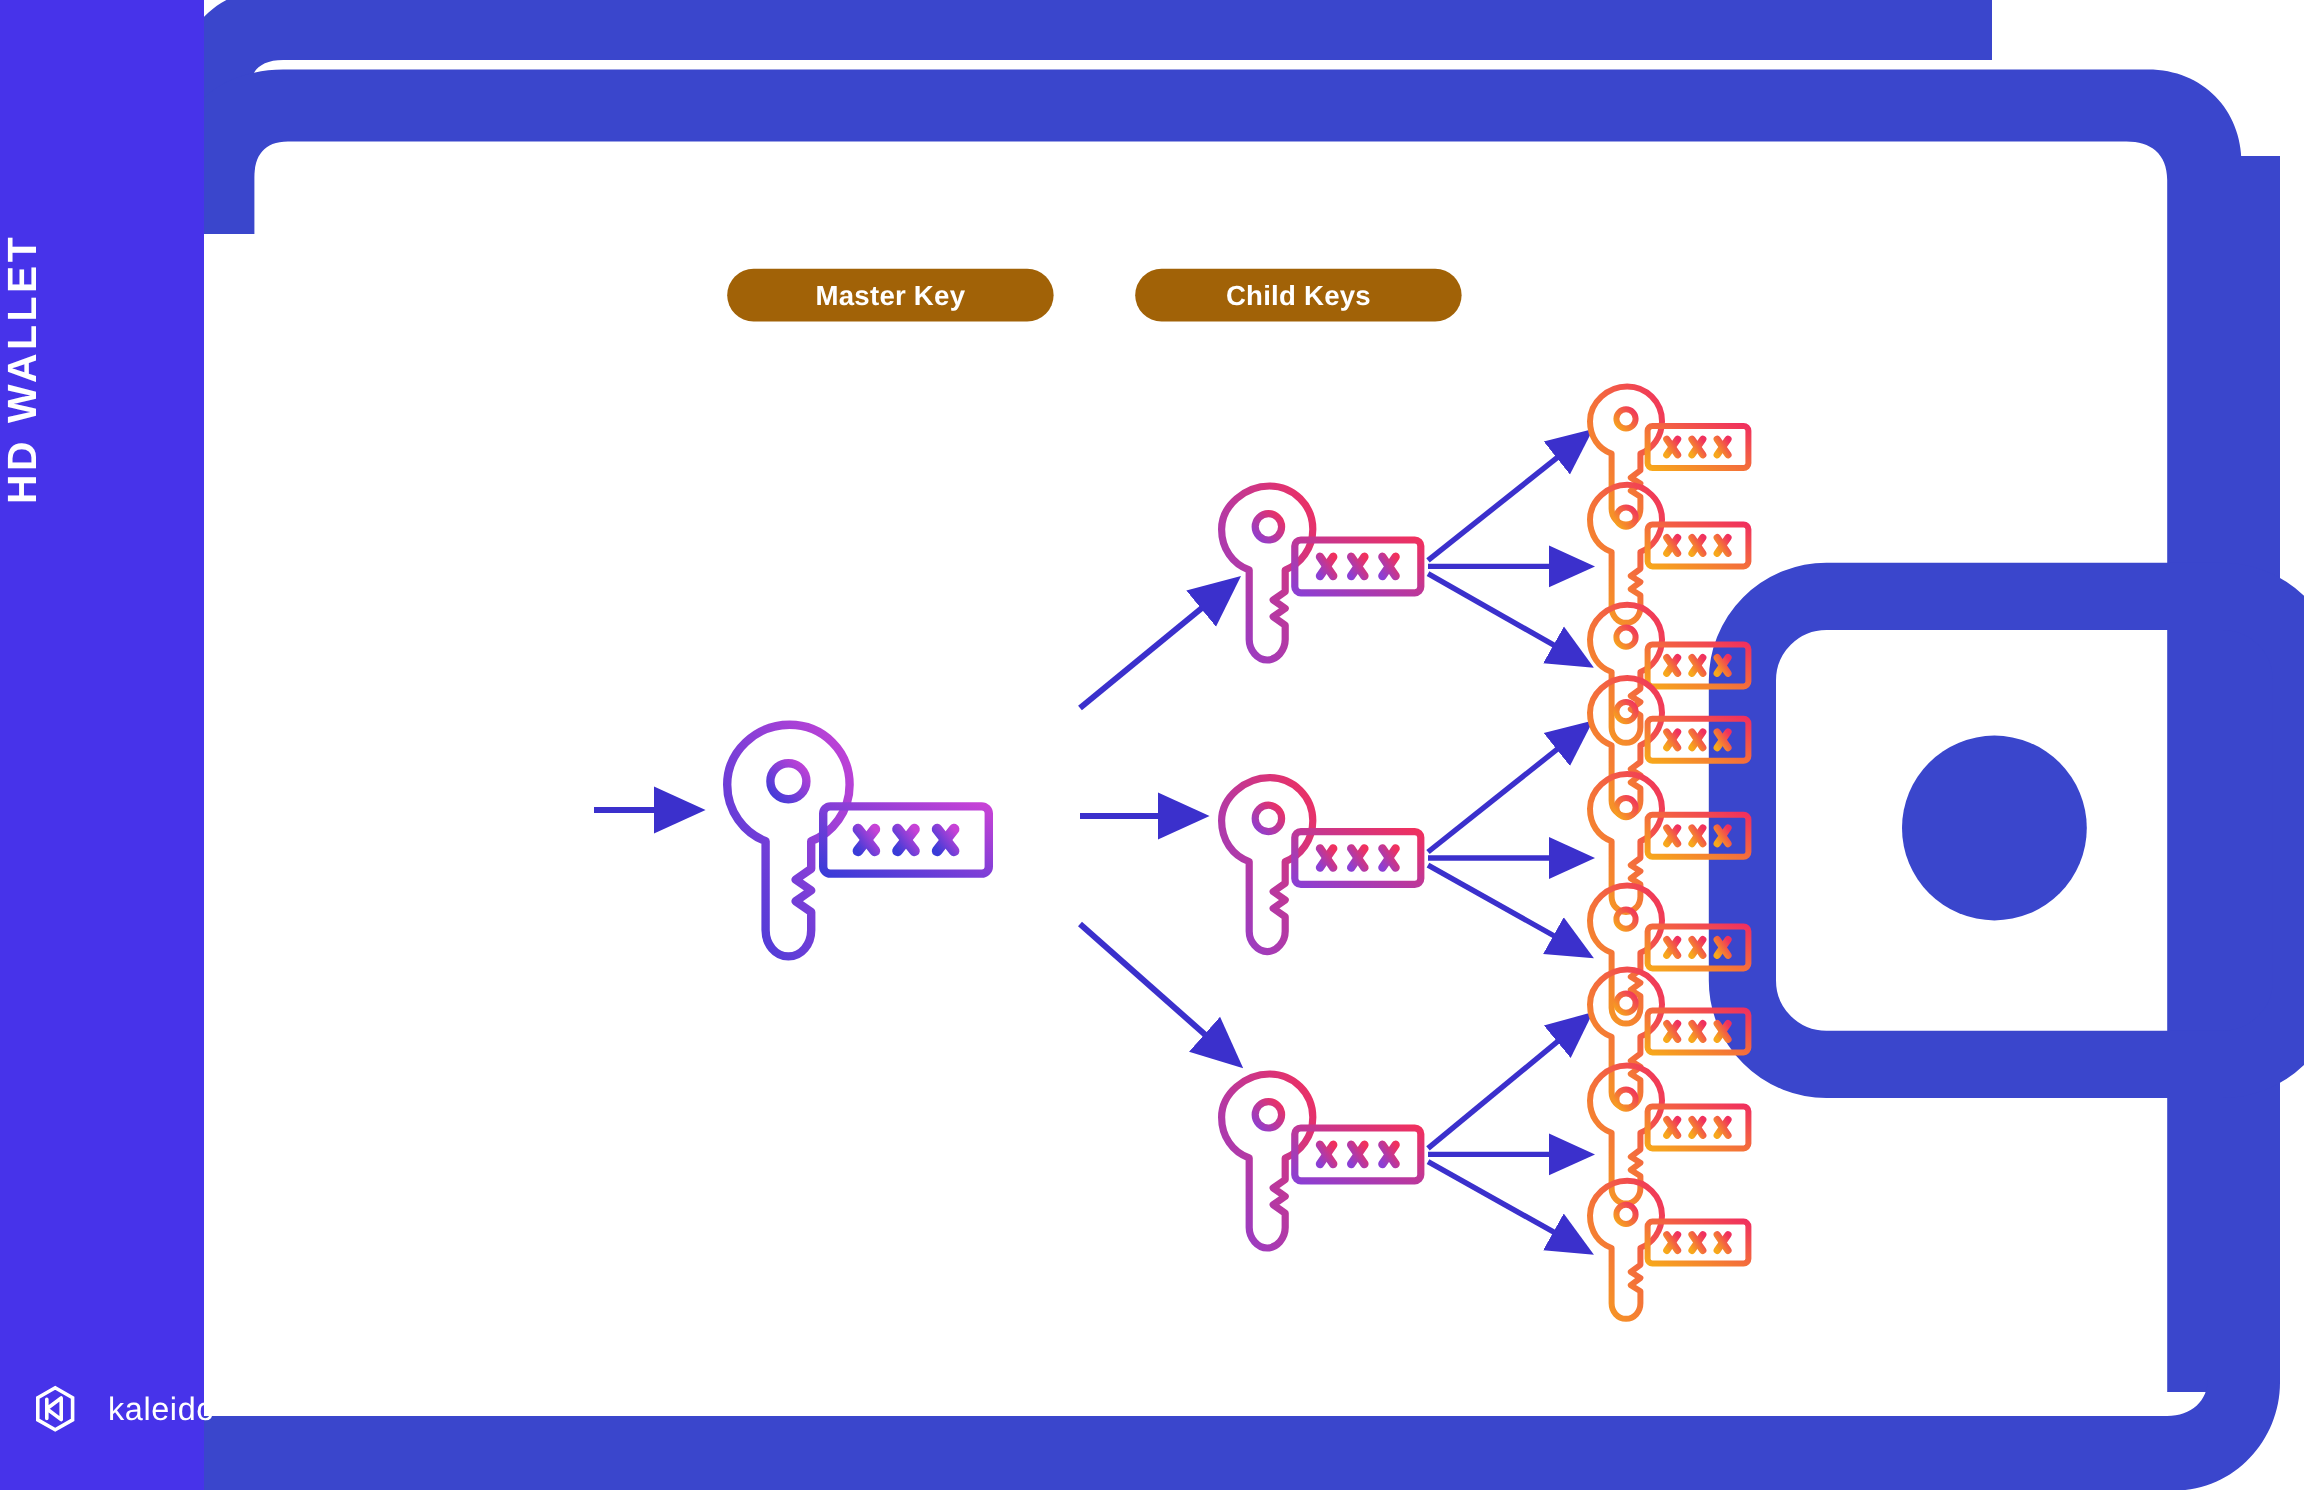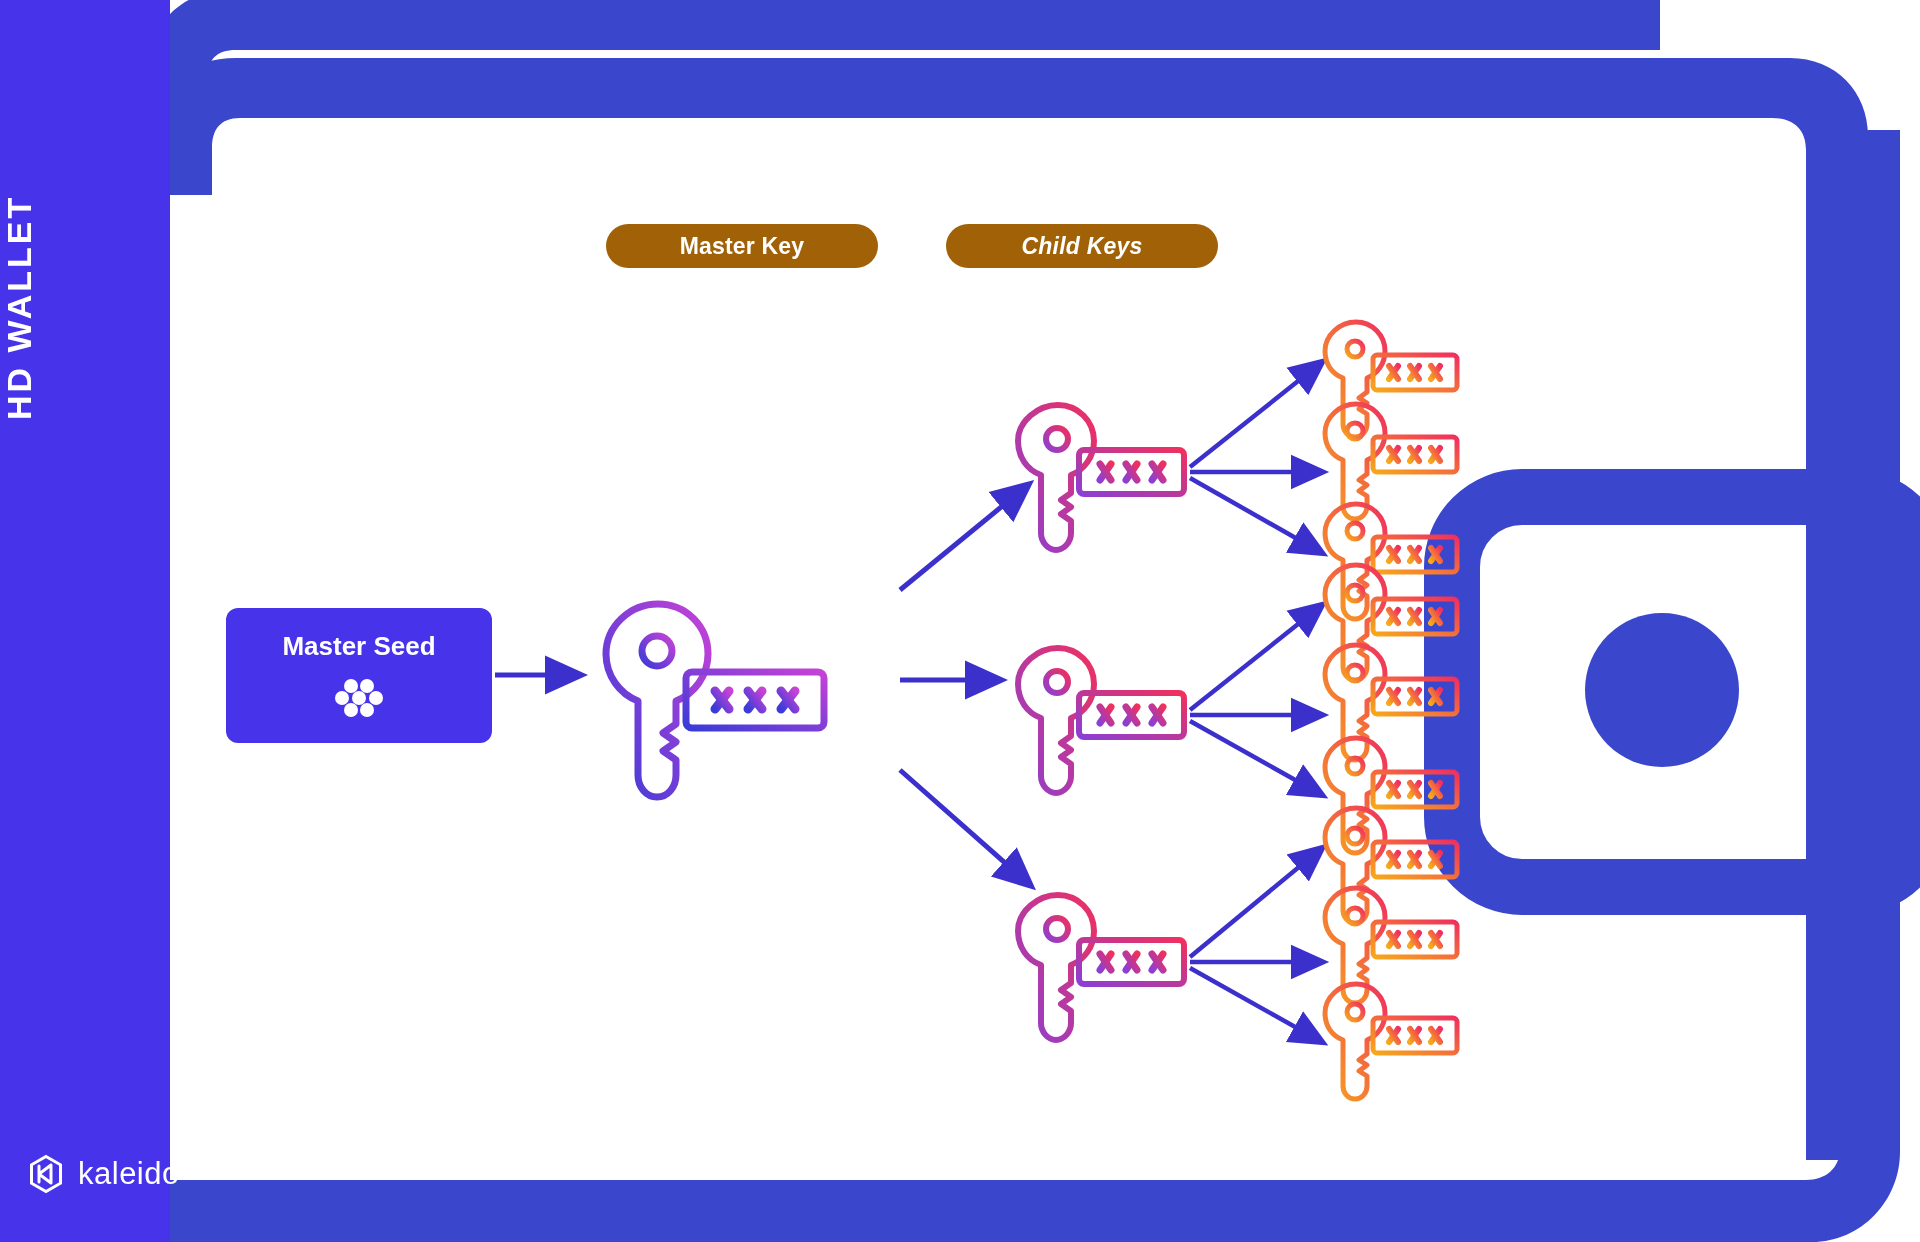--- a/index.html
+++ b/index.html
@@ -48,23 +48,24 @@
     position: absolute;
     left: 26px;
     bottom: 48px;
     display: flex;
     align-items: center;
     gap: 12px;
     z-index: 40;
   }
   .brand-text {
     color: #ffffff;
-    font-size: 31px;
+    font-size: 27px;
     font-weight: normal;
     letter-spacing: 0.5px;
+    margin-left: 12px;
   }
 
   
   .wallet-art { position: absolute; left: 0; top: 0; width: 1920px; height: 1242px; }
 
   
   .diagram { position: absolute; left: 0; top: 0; width: 1920px; height: 1242px; }
 
   
   .pill {
@@ -75,21 +76,21 @@
     font-size: 23px;
     font-weight: bold;
     display: flex;
     align-items: center;
     justify-content: center;
     height: 44px;
     letter-spacing: 0.2px;
     z-index: 20;
   }
   #pill-master     { left: 606px; top: 224px; width: 272px; }
-  #pill-child      { left: 946px; top: 224px; width: 272px; font-style: italic; }
+  #pill-child      { left: 946px; top: 224px; width: 272px; }
   #pill-grandchild { left: 1255px; top: 224px; width: 272px; }
 
   
   .seed-box {
     position: absolute;
     left: 226px; top: 608px;
     width: 266px; height: 135px;
     background: #4733EA;
     border-radius: 12px;
     z-index: 20;
@@ -149,32 +150,20 @@
     <svg width="40" height="40" viewBox="0 0 40 40">
       <path d="M20 2.5 L34.5 10.8 L34.5 29.2 L20 37.5 L5.5 29.2 L5.5 10.8 Z" fill="none" stroke="#ffffff" stroke-width="3"></path>
       <path d="M13 12 L13 28 M13 20 L25 11 M13 20 L25 29 M25 11 L25 29" fill="none" stroke="#ffffff" stroke-width="3" stroke-linecap="round" stroke-linejoin="round"></path>
     </svg>
     <span class="brand-text">kaleido</span>
   </div>
 
   <div class="pill" id="pill-master">Master Key</div>
   <div class="pill" id="pill-child">Child Keys</div>
 
-  <div class="seed-box">
-    <div class="seed-label">Master Seed</div>
-    <svg class="seed-dots" viewBox="0 0 58 44">
-      <circle cx="21" cy="10" r="7" fill="#ffffff"></circle>
-      <circle cx="37" cy="10" r="7" fill="#ffffff"></circle>
-      <circle cx="12" cy="22" r="7" fill="#ffffff"></circle>
-      <circle cx="29" cy="22" r="7" fill="#ffffff"></circle>
-      <circle cx="46" cy="22" r="7" fill="#ffffff"></circle>
-      <circle cx="21" cy="34" r="7" fill="#ffffff"></circle>
-      <circle cx="37" cy="34" r="7" fill="#ffffff"></circle>
-    </svg>
-  </div>
 
   <svg class="diagram" viewBox="0 0 1920 1242">
     <defs>
       <linearGradient id="gradMaster" x1="0" y1="1" x2="1" y2="0">
         <stop offset="0%" stop-color="#3A3BD8"></stop>
         <stop offset="100%" stop-color="#C742D6"></stop>
       </linearGradient>
       <linearGradient id="gradChild" x1="0" y1="1" x2="1" y2="0">
         <stop offset="0%" stop-color="#8B3FD4"></stop>
         <stop offset="100%" stop-color="#F0305E"></stop>

